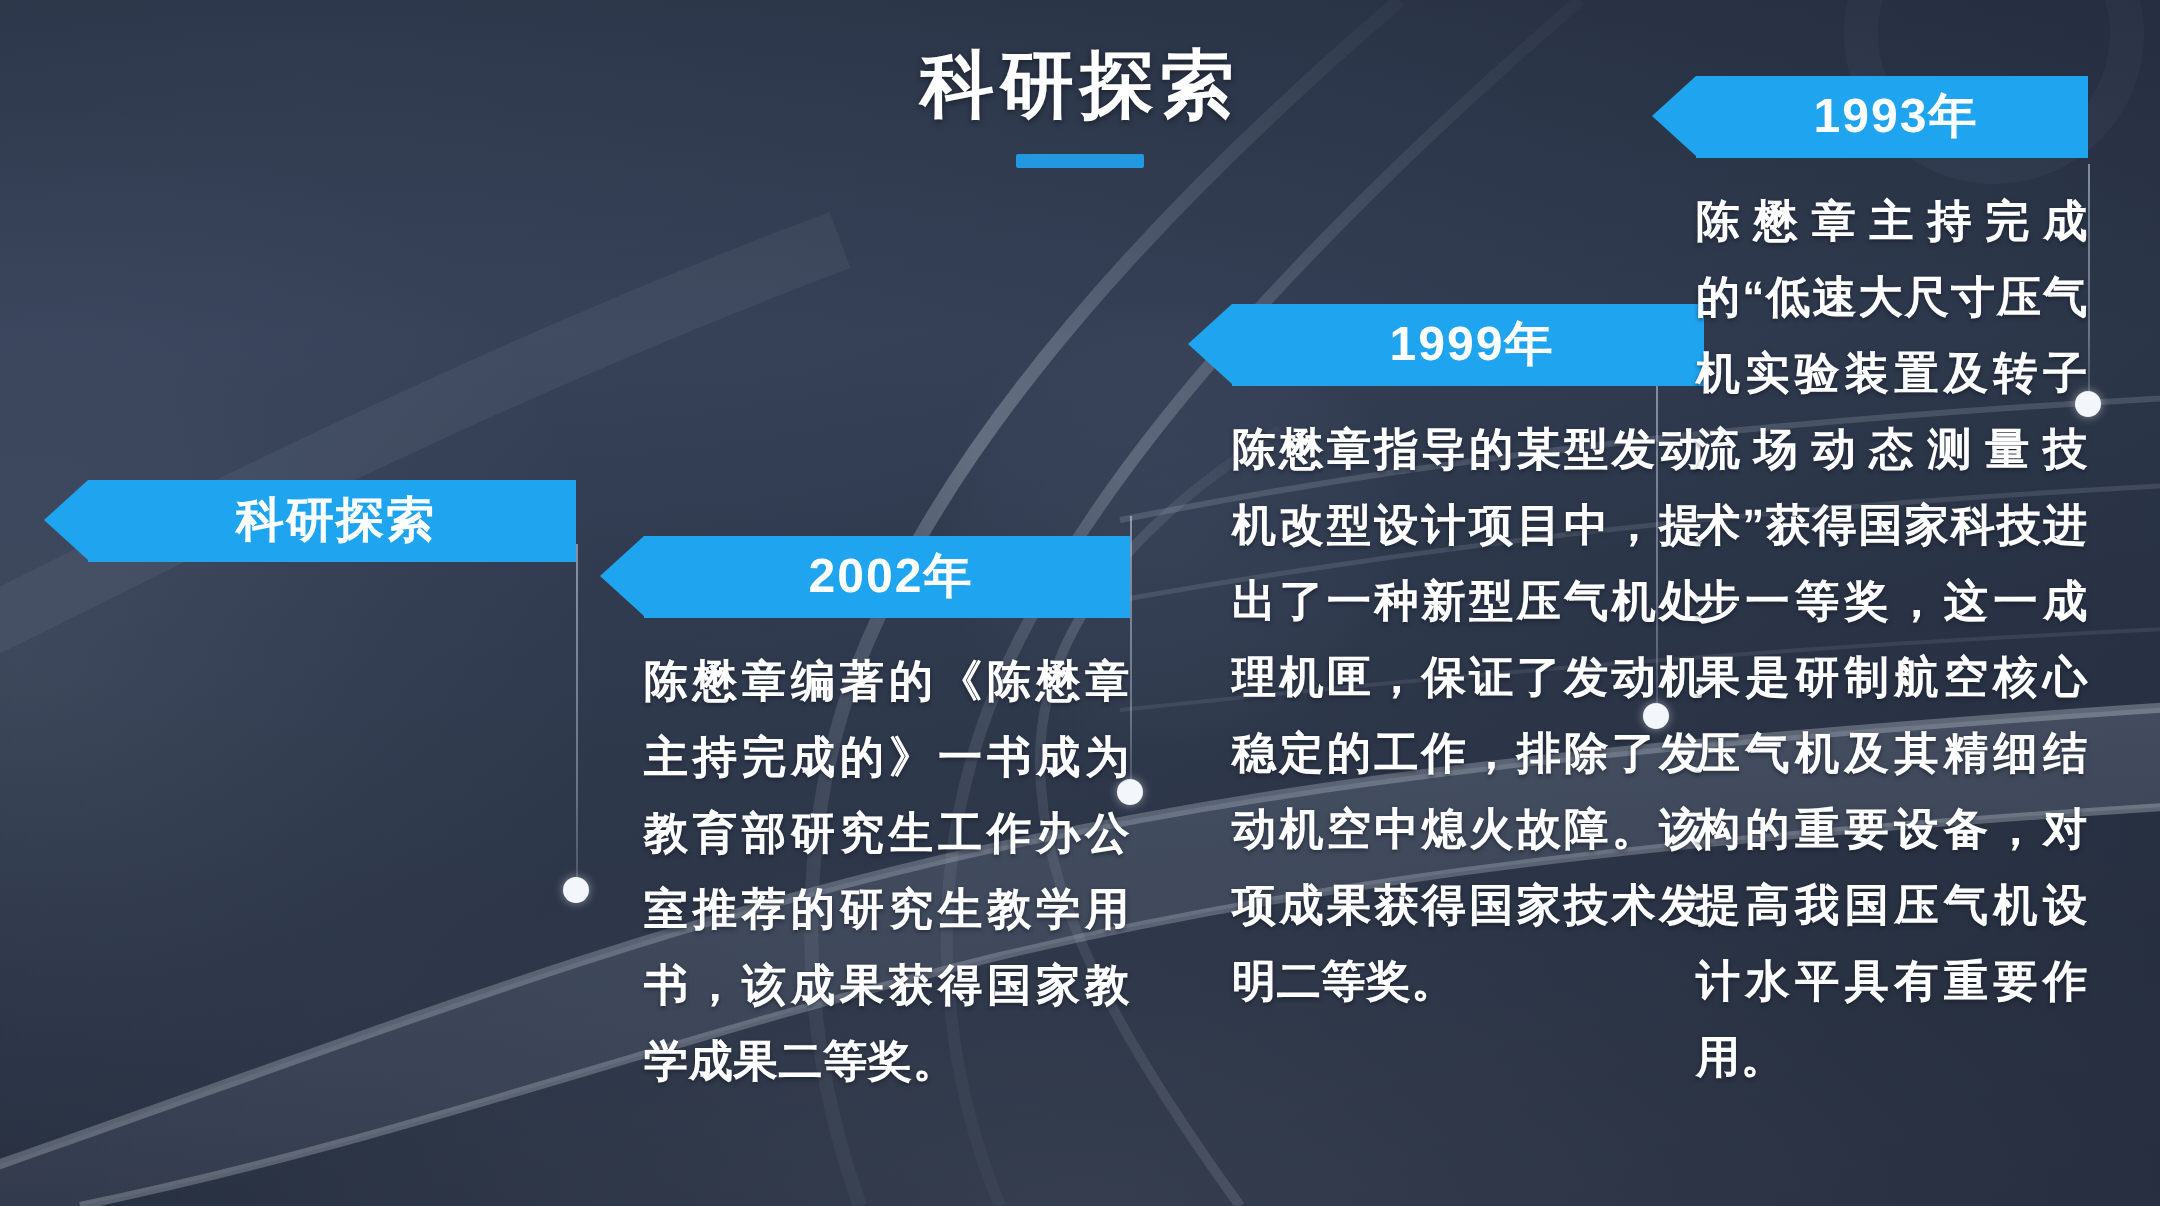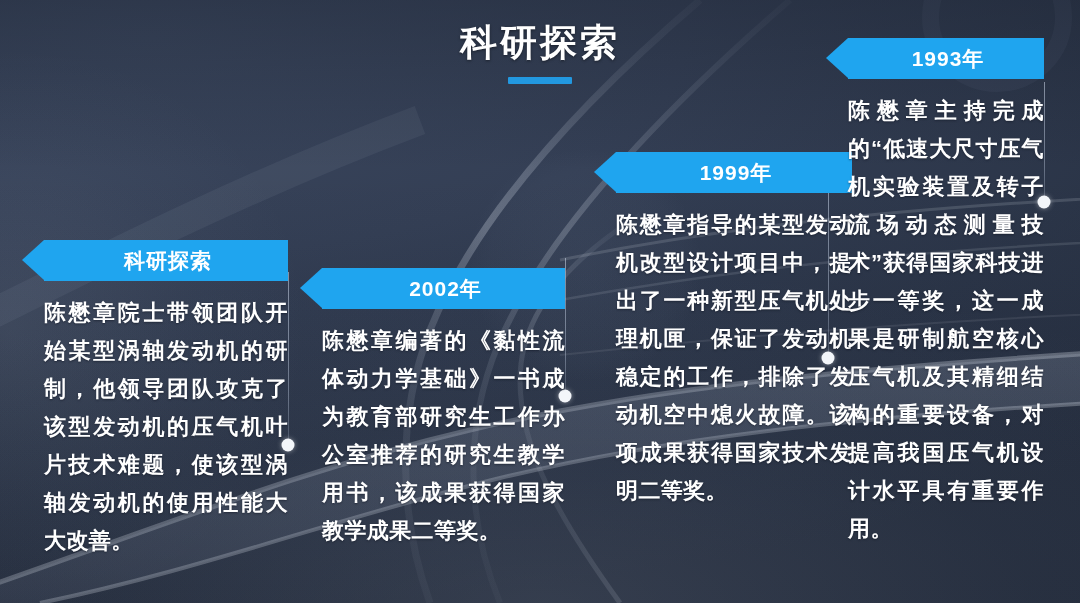--- a/index.html
+++ b/index.html
@@ -113,21 +113,21 @@
   .col {
     position: absolute;
     z-index: 5;
   }
   .badge {
     position: relative;
     display: block;
     height: 41px;
     background: #1fa5ef;
     color: #ffffff;
-    font-size: 21px;
+    font-size: 24px;
     font-weight: bold;
     line-height: 41px;
     text-align: center;
     letter-spacing: 1px;
     padding-left: 4px;
   }
   .badge::before {
     content: "";
     position: absolute;
     left: -22px;
@@ -209,26 +209,25 @@
   <div class="divider-dot" style="left:565px; top:396px;"></div>
 
   <div class="divider" style="left:828px; top:182px; height:176px;"></div>
   <div class="divider-dot" style="left:828px; top:358px;"></div>
 
   <div class="divider" style="left:1044px; top:82px; height:120px;"></div>
   <div class="divider-dot" style="left:1044px; top:202px;"></div>
 
   <div class="col" style="left:44px; top:240px; width:244px;">
     <div class="badge">科研探索</div>
-    <div class="body-text">陈懋章院士带领团队开始某型涡轴发动机的研制，他领导团队攻克了该型发动机的压气机叶片技术难题，使该型涡轴发动机的使用性能大大改善。</div>
   </div>
 
   <div class="col" style="left:322px; top:228px; width:243px;margin-top:40px;">
     <div class="badge">2002年</div>
-    <div class="body-text">陈懋章编著的《黏性流体动力学基础》一书成为教育部研究生工作办公室推荐的研究生教学用书，该成果获得国家教学成果二等奖。</div>
+    <div class="body-text">陈懋章编著的《陈懋章主持完成的》一书成为教育部研究生工作办公室推荐的研究生教学用书，该成果获得国家教学成果二等奖。</div>
   </div>
 
   <div class="col" style="left:616px; top:152px; width:236px;">
     <div class="badge">1999年</div>
     <div class="body-text">陈懋章指导的某型发动机改型设计项目中，提出了一种新型压气机处理机匣，保证了发动机稳定的工作，排除了发动机空中熄火故障。该项成果获得国家技术发明二等奖。</div>
   </div>
 
   <div class="col" style="left:848px; top:38px; width:196px;">
     <div class="badge">1993年</div>
     <div class="body-text">陈懋章主持完成的“低速大尺寸压气机实验装置及转子流场动态测量技术”获得国家科技进步一等奖，这一成果是研制航空核心压气机及其精细结构的重要设备，对提高我国压气机设计水平具有重要作用。</div>

